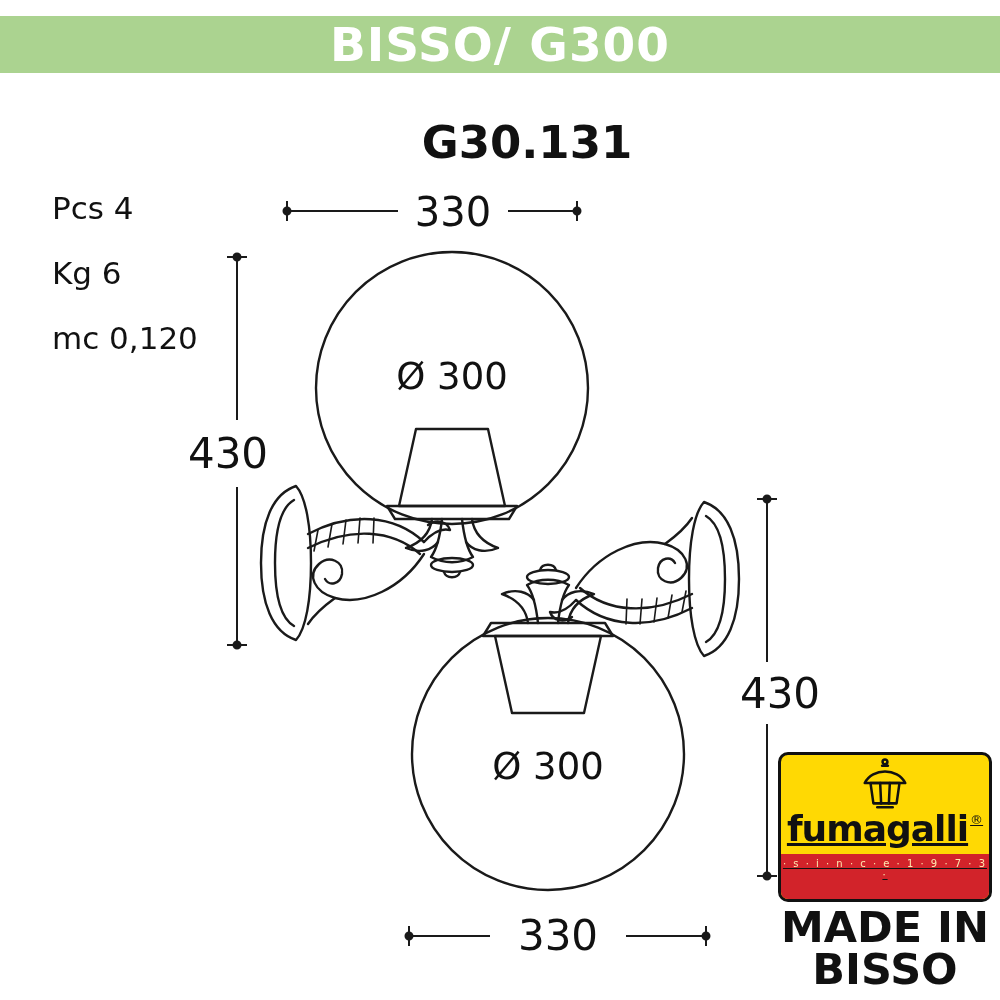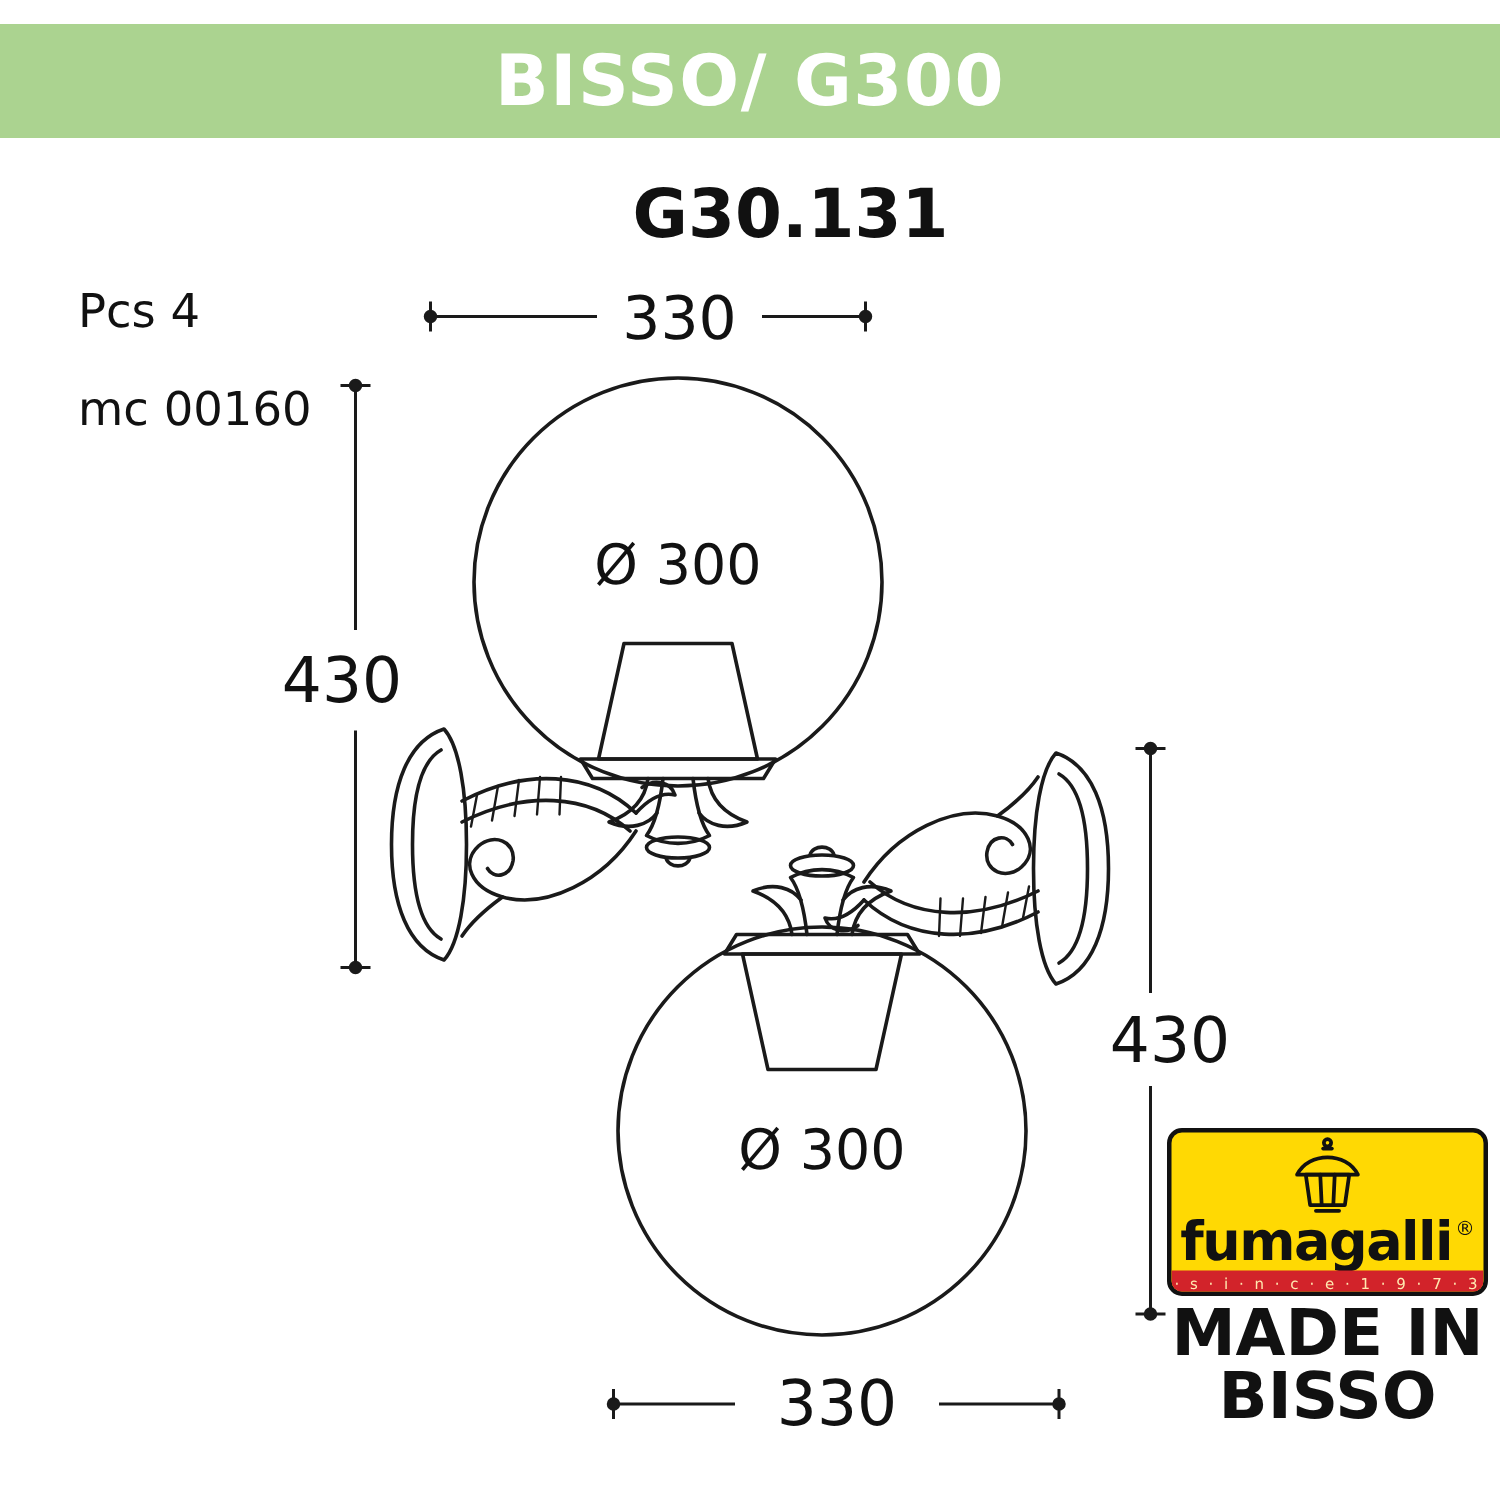--- a/index.html
+++ b/index.html
@@ -3,21 +3,21 @@
 <meta charset="utf-8">
 <style>
   html,body{margin:0;padding:0;}
   body{
     width:1000px;height:1000px;position:relative;overflow:hidden;
     background:#ffffff;color:#111;
     font-family:"DejaVu Sans","Liberation Sans",sans-serif;
   }
   
   .banner{
-    position:absolute;left:0;top:16px;width:1000px;height:76px;
+    position:absolute;left:0;top:16px;width:1000px;height:57px;
     background:#abd390;display:flex;align-items:center;justify-content:center;
   }
   .banner-title{color:#ffffff;font-size:47px;font-weight:bold;letter-spacing:1px;}
 
   
   .product-code{
     position:absolute;left:0;top:116px;width:1000px;text-align:center;
     font-size:45px;font-weight:600;margin-left:27px;
   }
 
@@ -28,23 +28,24 @@
   
   svg.drawing{position:absolute;left:0;top:0;width:1000px;height:1000px;}
   svg.drawing text{
     font-family:"DejaVu Sans","Liberation Sans",sans-serif;
     fill:#111;stroke:none;
   }
 
   
   .logo{position:absolute;left:778px;top:752px;width:214px;}
   .logo-box{
-    height:112px;background:#FFD903;border:3px solid #111;border-radius:10px;
+    height:150px;background:#FFD903;border:3px solid #111;border-radius:10px;
     box-sizing:border-box;display:flex;flex-direction:column;align-items:center;
     overflow:hidden;
+    text-decoration:underline;
   }
   .lantern-wrap{margin-top:3px;height:56px;display:flex;align-items:center;justify-content:center;}
   .wordmark-row{display:flex;align-items:flex-start;margin-top:-3px;}
   .wordmark{font-size:36px;font-weight:bold;letter-spacing:-1px;line-height:1;}
   .registered{font-size:13px;margin-left:2px;margin-top:1px;}
   .since-stripe{
     width:100%;margin-top:auto;background:#D2232A;color:#FFE9B0;
     font-size:10px;letter-spacing:2px;text-align:center;padding:4px 0 19px 0;
   }
   .made-in{
@@ -56,21 +57,22 @@
 <body>
 
 <div class="banner">
   <span class="banner-title">BISSO/ G300</span>
 </div>
 
 <div class="product-code">G30.131</div>
 
 <div class="specs">
   <div>Pcs 4</div>
-  <div>mc 00160</div>
+  <div>Kg 6</div>
+  <div>mc 0,120</div>
 </div>
 
 <svg class="drawing" viewBox="0 0 1000 1000">
 
   <g id="lamp" stroke="#1a1a1a" stroke-width="2.4" fill="none" stroke-linecap="round" stroke-linejoin="round">
     <circle cx="452" cy="388" r="136"></circle>
     <path d="M416,429 L488,429 L505,506 L399,506 Z"></path>
     <path d="M387,506 L517,506 L509,519 L395,519 Z"></path>
     <path d="M432,519 C430,534 420,543 406,548 C420,554 432,550 438,542"></path>
     <path d="M472,519 C474,534 484,543 498,548 C484,554 472,550 466,542"></path>

